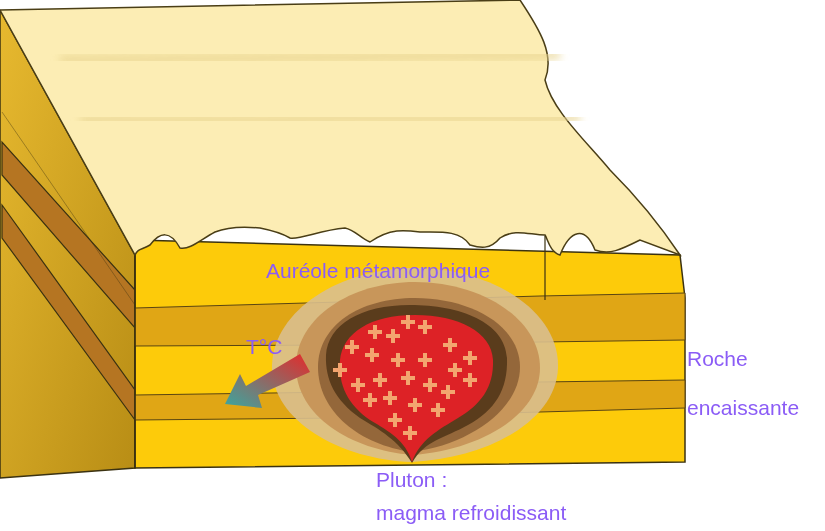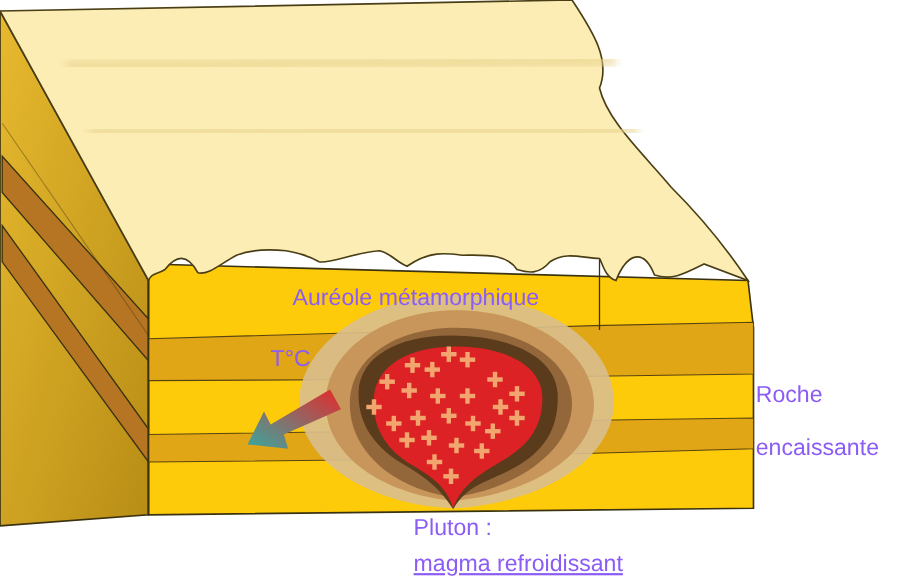--- a/index.html
+++ b/index.html
@@ -117,17 +117,17 @@
         <rect x="408" y="426" width="4" height="14"></rect>
       </g>
   </g>
 
   <g>
     <path d="M300,354 L310,372 L258,395 L262,408 L225,404 L240,374 L246,386 Z" fill="url(#arrowGrad)"></path>
   </g>
 </svg>
 
 <div class="label" style="left:266px; top:258px;">Auréole métamorphique</div>
-<div class="label" style="left:246px; top:314px;">T°C</div>
+<div class="label" style="left:246px; top:334px;">T°C</div>
 <div class="label" style="left:687px; top:346px;">Roche</div>
 <div class="label" style="left:687px; top:375px;margin-top:20px;">encaissante</div>
 <div class="label" style="left:376px; top:467px;">Pluton :</div>
-<div class="label" style="left:376px; top:500px;text-decoration:underline;">magma refroidissant</div>
+<div class="label" style="left:376px; top:500px;">magma refroidissant</div>
 
 </body></html>

